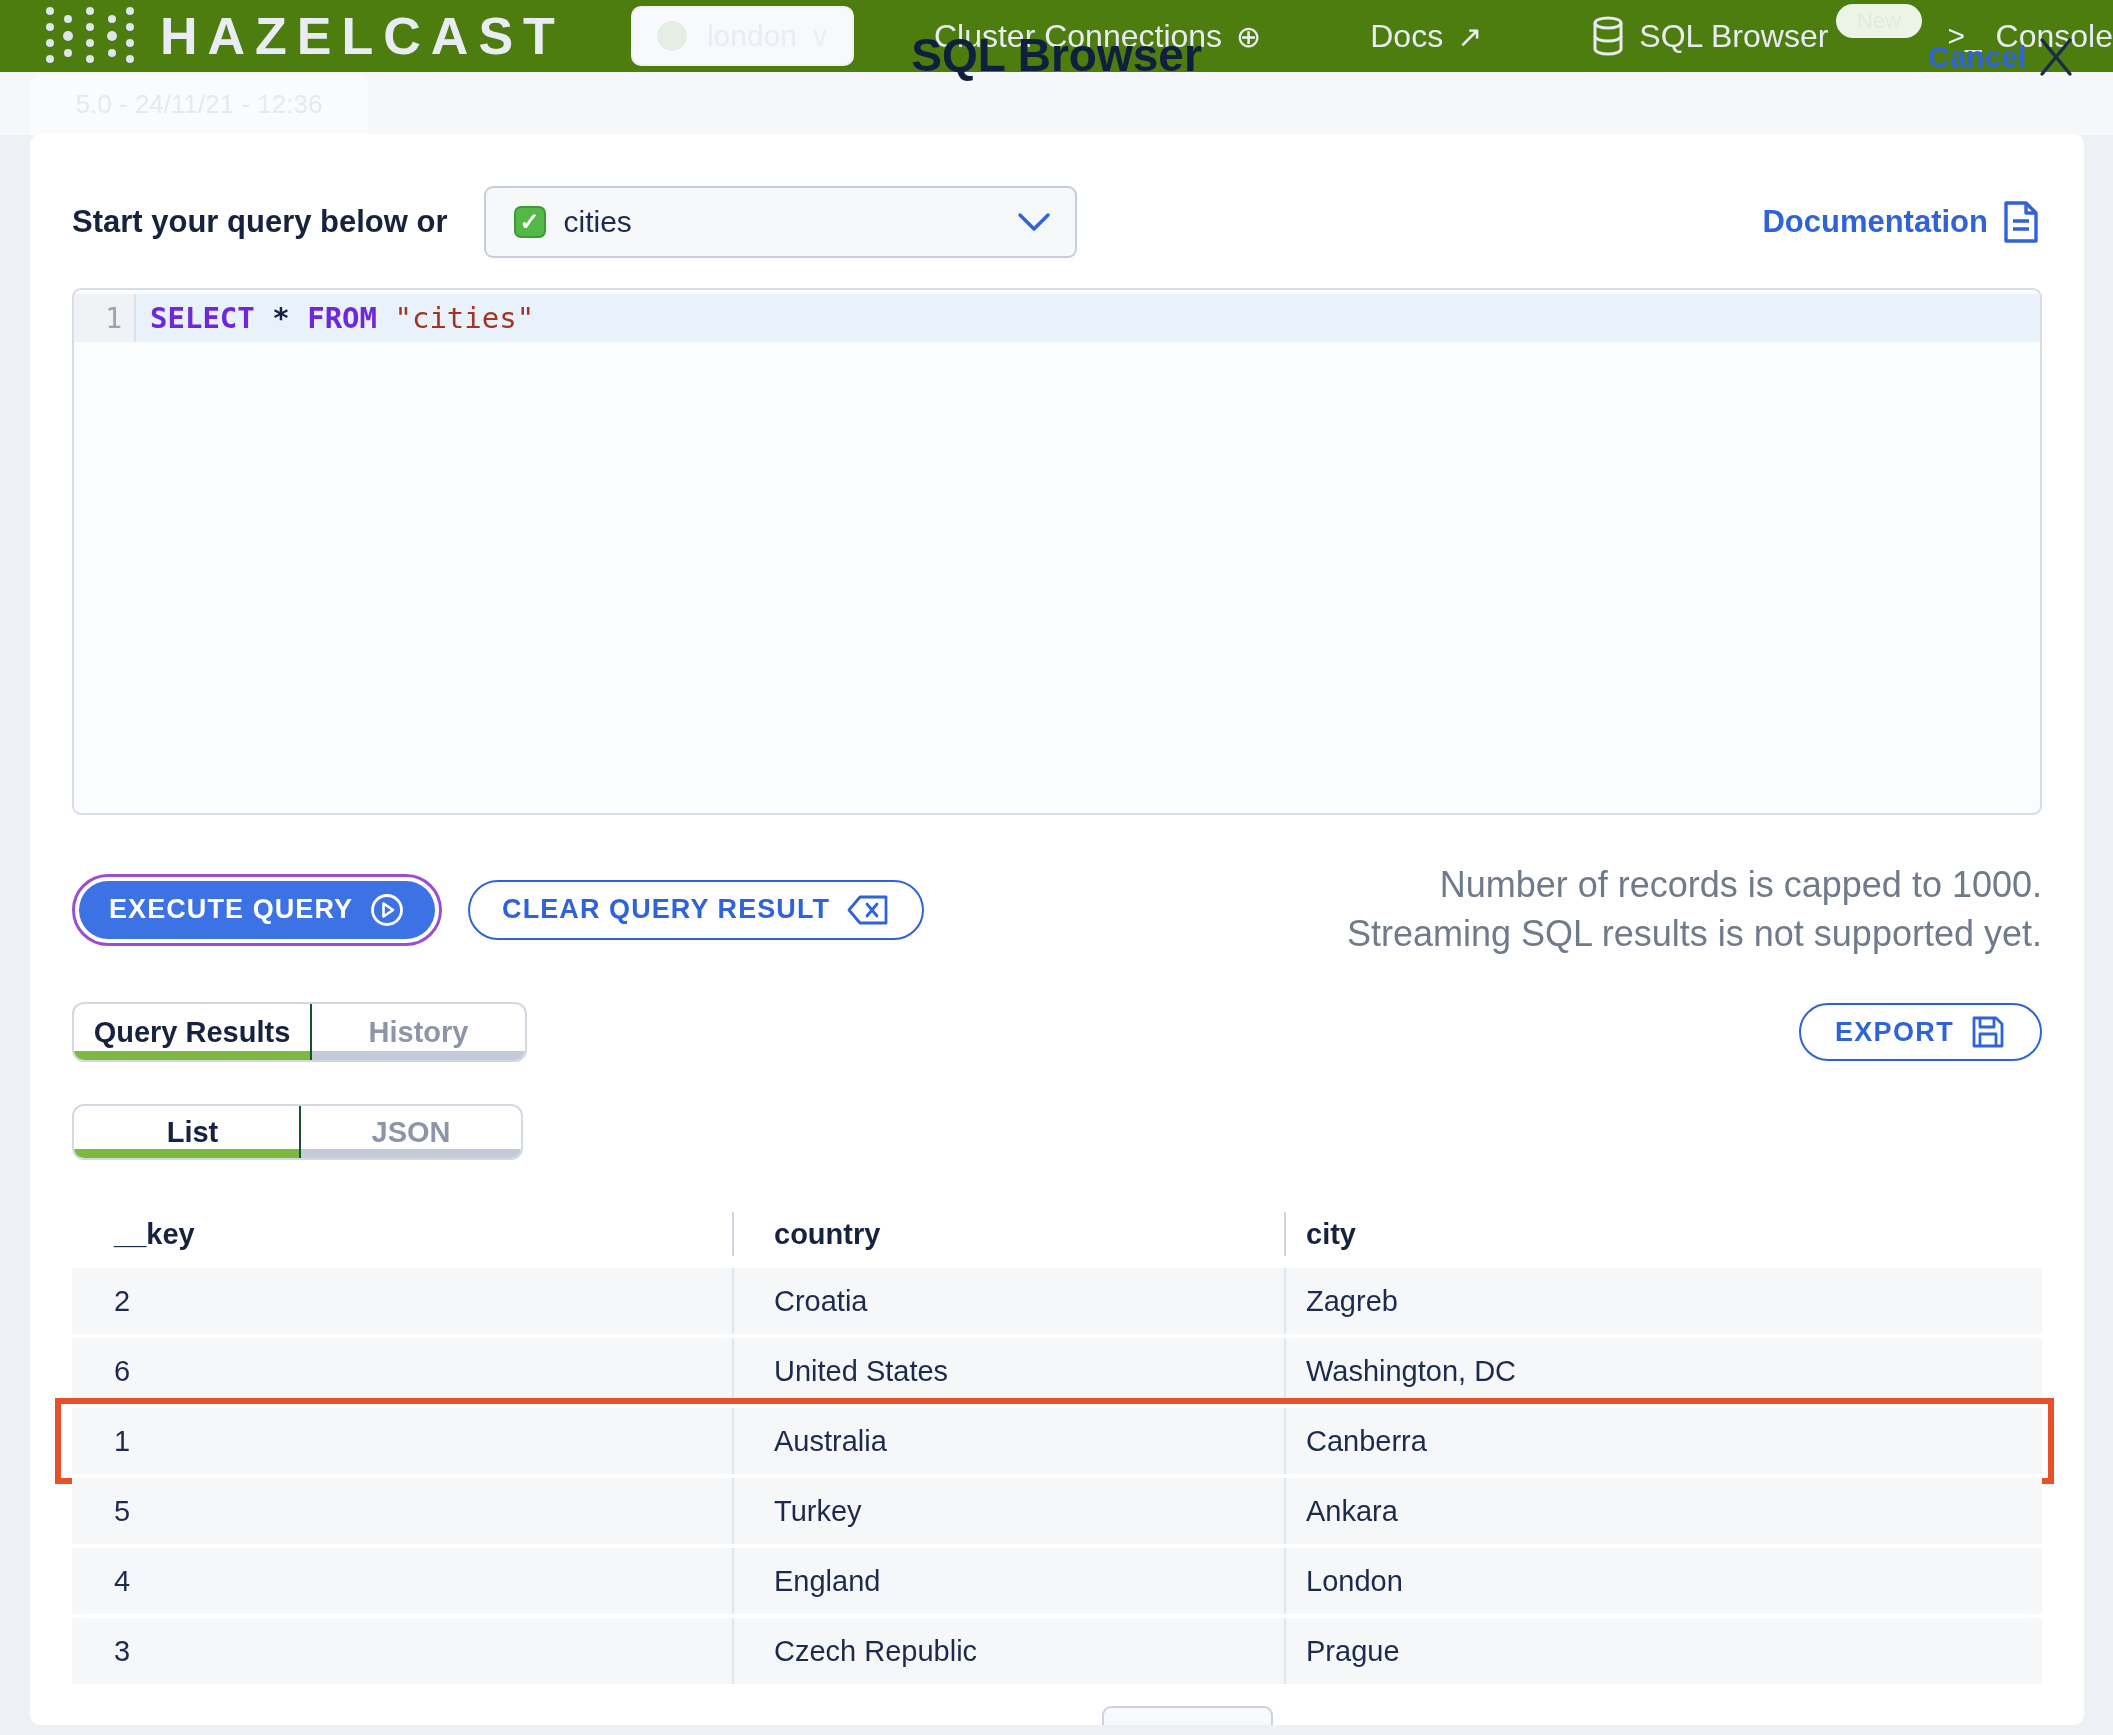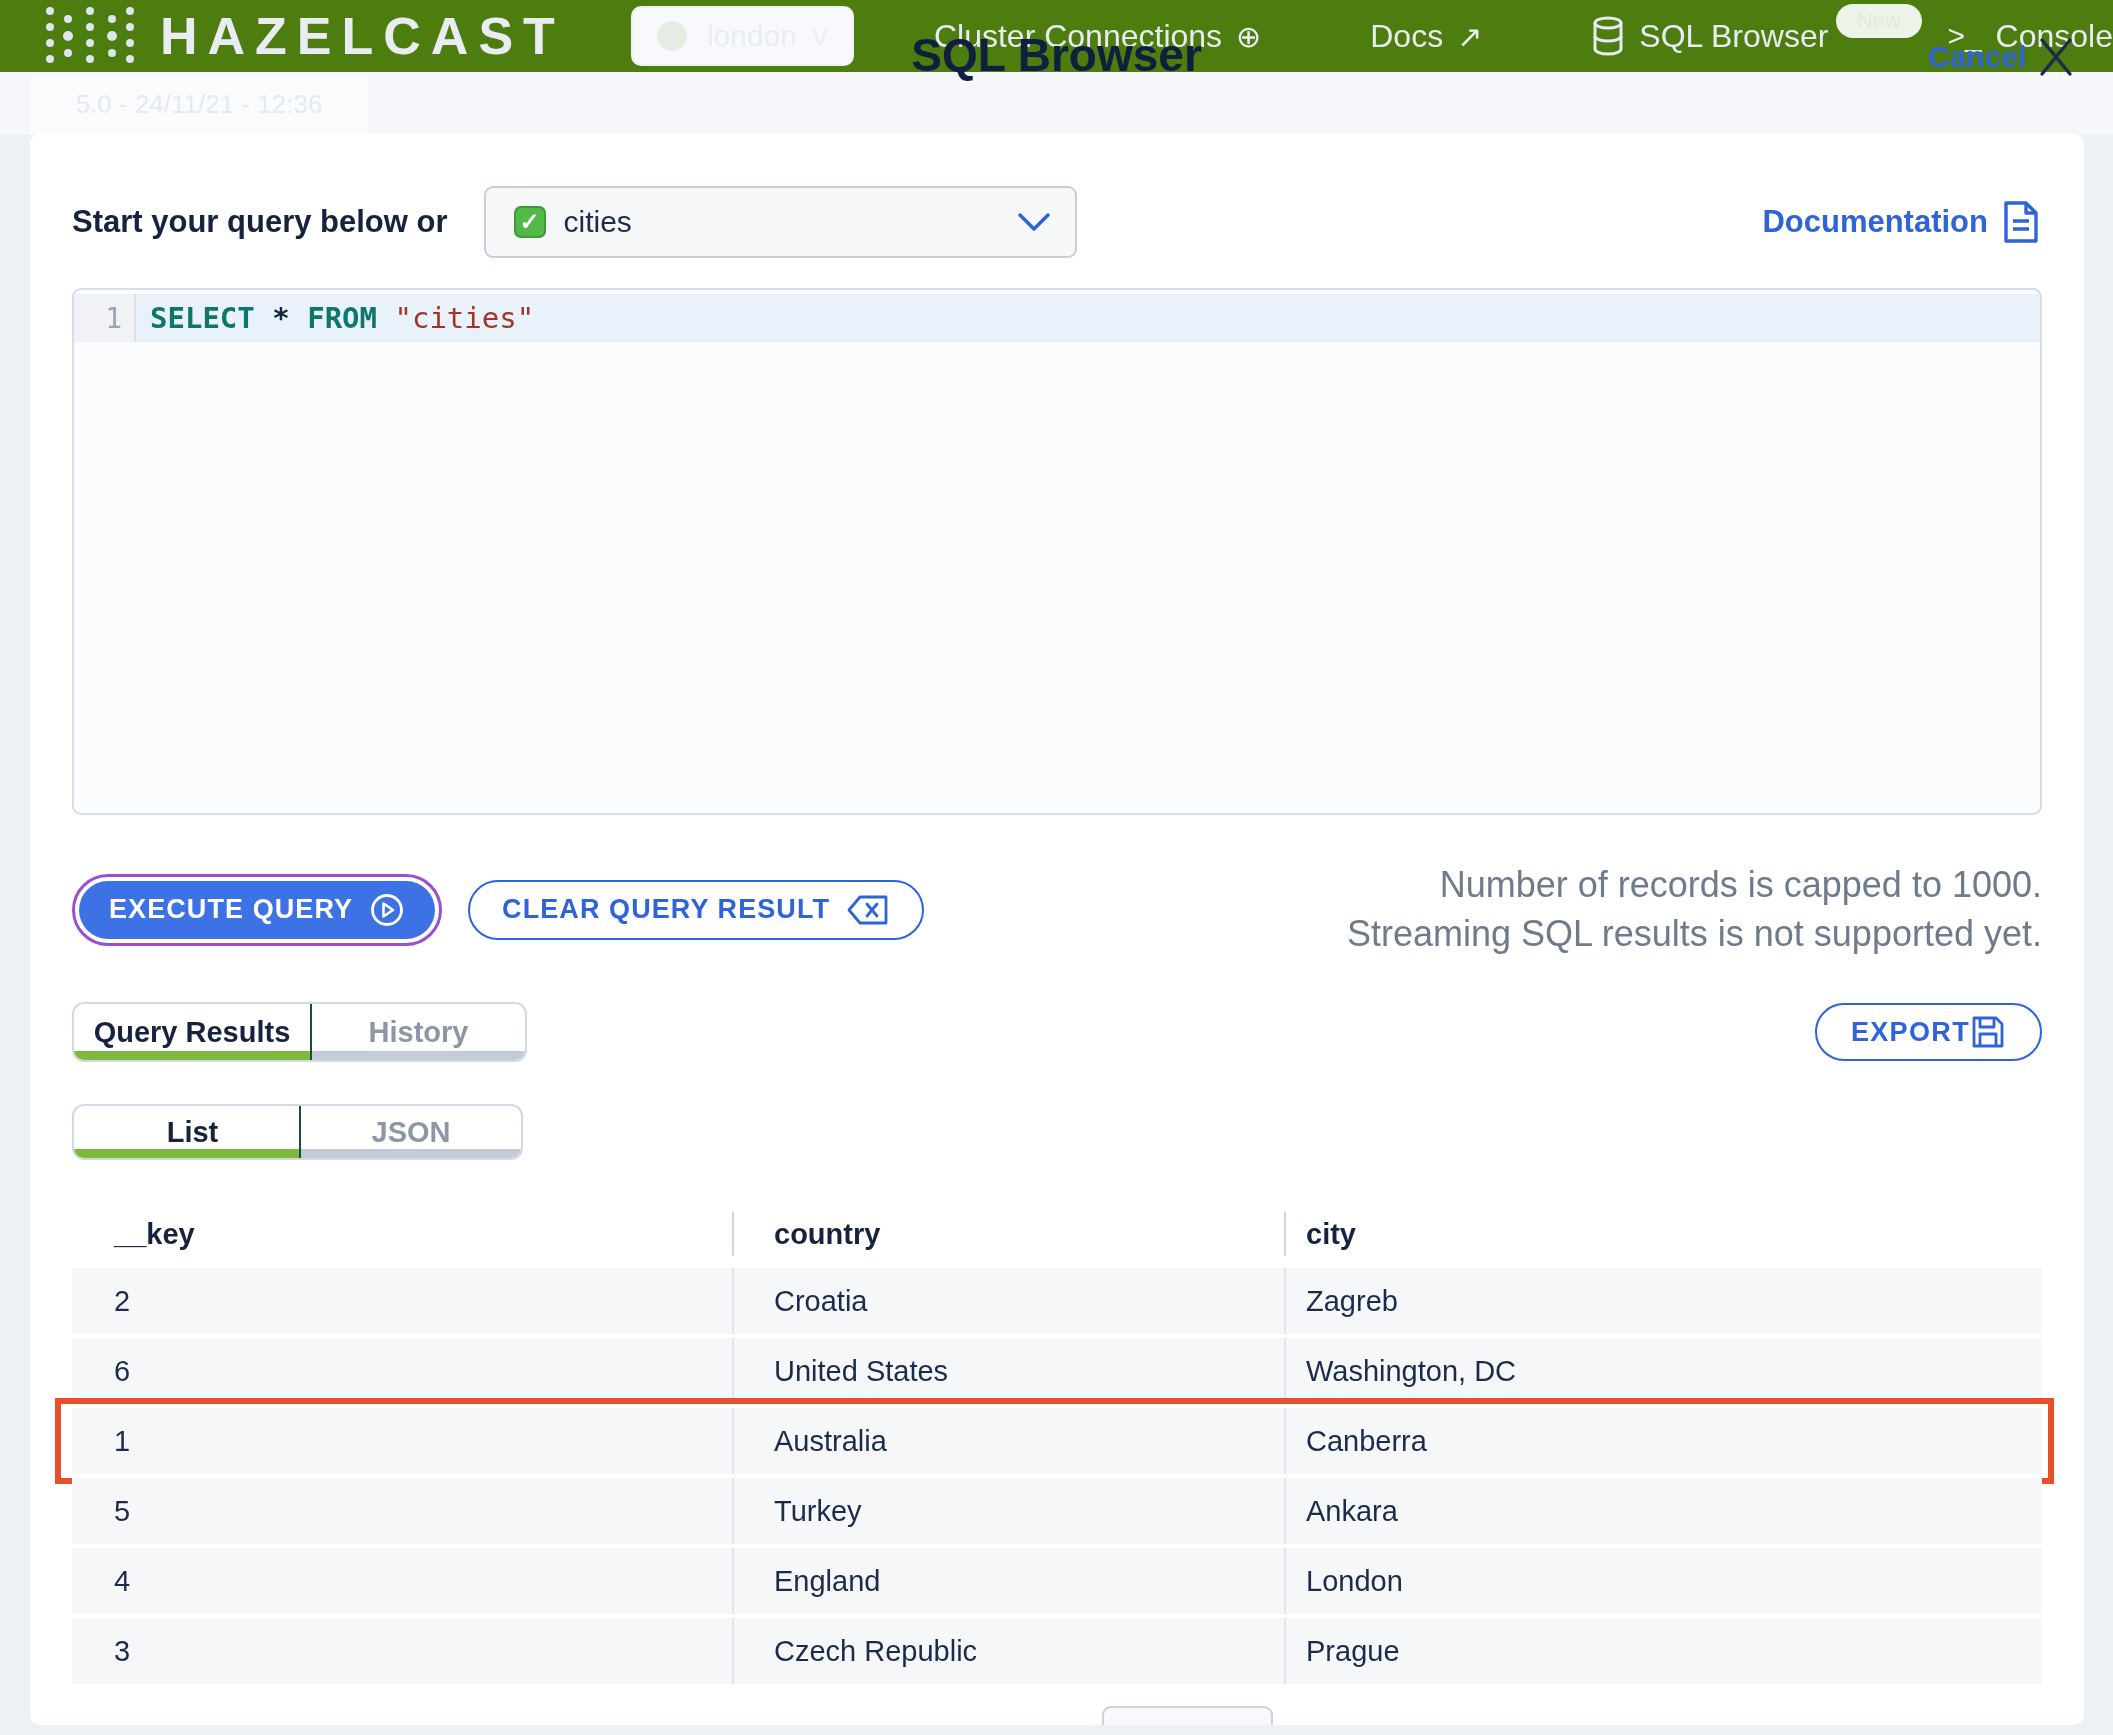--- a/index.html
+++ b/index.html
@@ -87,21 +87,21 @@
   .editor-line { display:flex; height:48px; margin-top:4px; }
   .editor-gutter {
     width:62px; background:#f0f2f5; border-right:2px solid #dde2e8;
     font-family:"DejaVu Sans Mono", monospace; font-size:28px; color:#9aa3af;
     display:flex; align-items:center; justify-content:flex-end; padding-right:12px;
   }
   .editor-code {
     flex:1; background:#e9f2fb; display:flex; align-items:center; padding-left:14px;
     font-family:"DejaVu Sans Mono", monospace; font-size:29px; white-space:pre;
   }
-  .tok-kw { color:#0f766e; font-weight:700; }
+  .tok-kw { color:#6d28d9; font-weight:700; }
   .tok-op { color:#16233f; font-weight:700; }
   .tok-str { color:#a33524; }
 
   
   .actions-row { margin-top:46px; display:flex; align-items:center; }
   .execute-wrap { border:3px solid #9b4fd0; border-radius:40px; padding:4px; }
   .execute-btn {
     height:58px; background:#3d72e4; border-radius:32px; border:none; cursor:pointer;
     display:flex; align-items:center; gap:16px; padding:0 30px;
     color:#fff; font-size:27px; font-weight:700; letter-spacing:.04em;
@@ -123,21 +123,21 @@
   .tab .underline { position:absolute; left:0; right:0; bottom:0; height:9px; background:#c4cbd8; }
   .tab.active .underline { background:#7cb93e; }
   .tab-label { font-size:29px; font-weight:700; color:#8d96a7; }
   .tab.active .tab-label { color:#16233f; }
   .w-results { width:236px; } .w-history { width:215px; }
   .w-list { width:225px;padding-left:12px; } .w-json { width:222px; }
   .view-tabs { margin-top:42px; }
   .view-tabs .tab { height:52px; }
   .export-btn {
     margin-left:auto; height:58px; background:#fff; border:2.5px solid #2e63d9; border-radius:32px;
-    cursor:pointer; display:flex; align-items:center; gap:0; padding:0 34px;
+    cursor:pointer; display:flex; align-items:center; gap:16px; padding:0 34px;
     color:#2e63d9; font-size:27px; font-weight:700; letter-spacing:.05em;
     font-family:"Liberation Sans", sans-serif;
   }
 
   
   .result-table { margin-top:44px; }
   .thead { display:flex; height:60px; align-items:center; }
   .th { font-size:29px; font-weight:700; color:#16233f; height:44px; display:flex; align-items:center; }
   .col-key { width:660px; padding-left:42px; }
   .col-country { width:552px; padding-left:40px; border-left:2px solid #cfd6df; }

